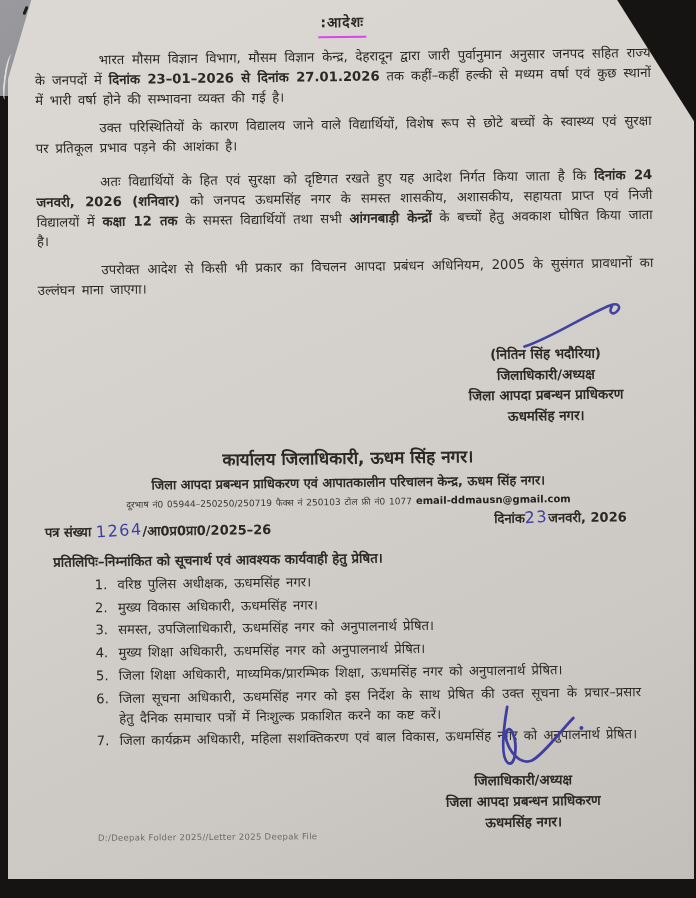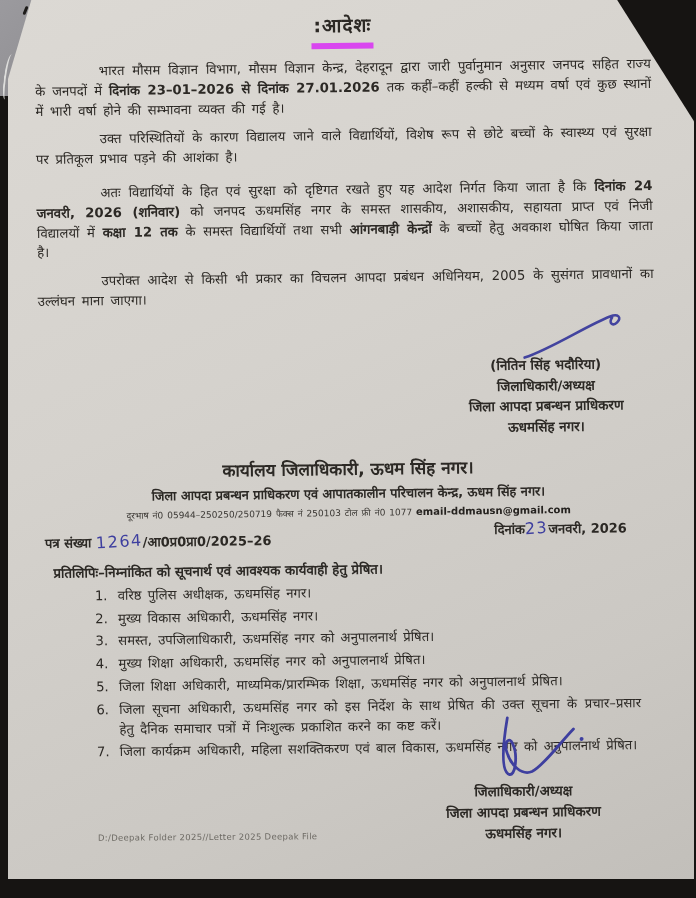--- a/index.html
+++ b/index.html
@@ -30,22 +30,22 @@
     position:absolute; left:24px; top:6px; width:3px; height:9px;
     background:#1e1c1a; border-radius:2px; transform:rotate(22deg); z-index:4;
   }
   .content {
     position:absolute; left:34px; top:10px; width:616px;
     transform:rotate(-0.75deg); transform-origin:top left;
     color:#2c2925; font-size:13.2px; z-index:5;
   }
   .title-wrap { text-align:center; margin-top:6px; }
   .title {
-    display:inline-block; font-weight:bold; font-size:19px;
-    padding:0 2px 5px 2px; border-bottom:6px solid #d946ef; letter-spacing:1px;
+    display:inline-block; font-weight:bold; font-size:14px;
+    padding:0 2px 5px 2px; border-bottom:2px solid #d946ef; letter-spacing:1px;
   }
   p.body-par {
     margin:9px 0 0 0; text-indent:64px; text-align:justify;
     line-height:1.5; word-spacing:2.5px;
   }
   p.body-par.gap { margin-top:14px; }
   .b { font-weight:bold; }
   .sig-block {
     width:fit-content; margin:4px 14px 0 auto; text-align:center;
     font-weight:bold; font-size:13.4px; line-height:1.55;

